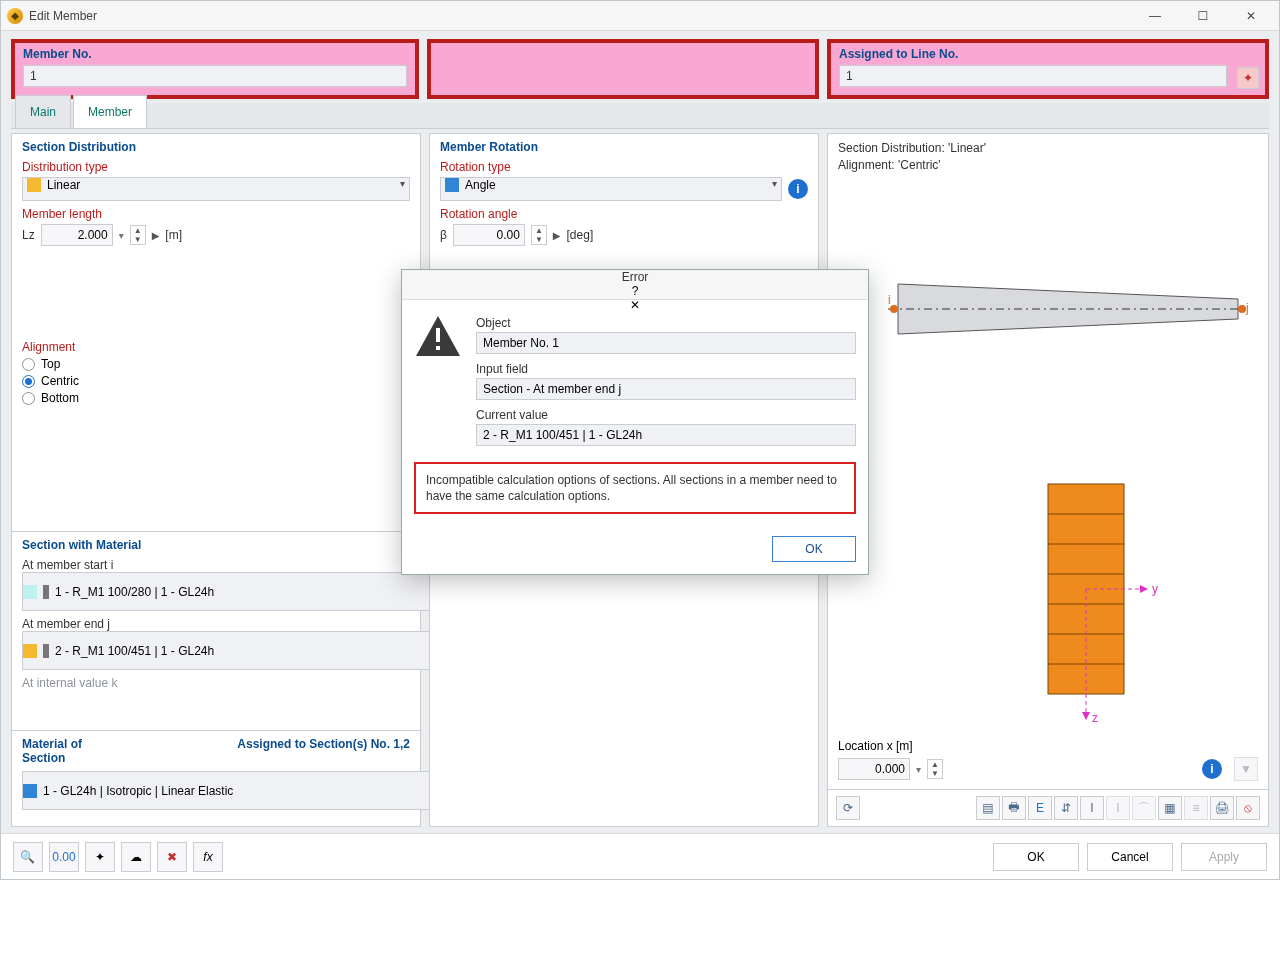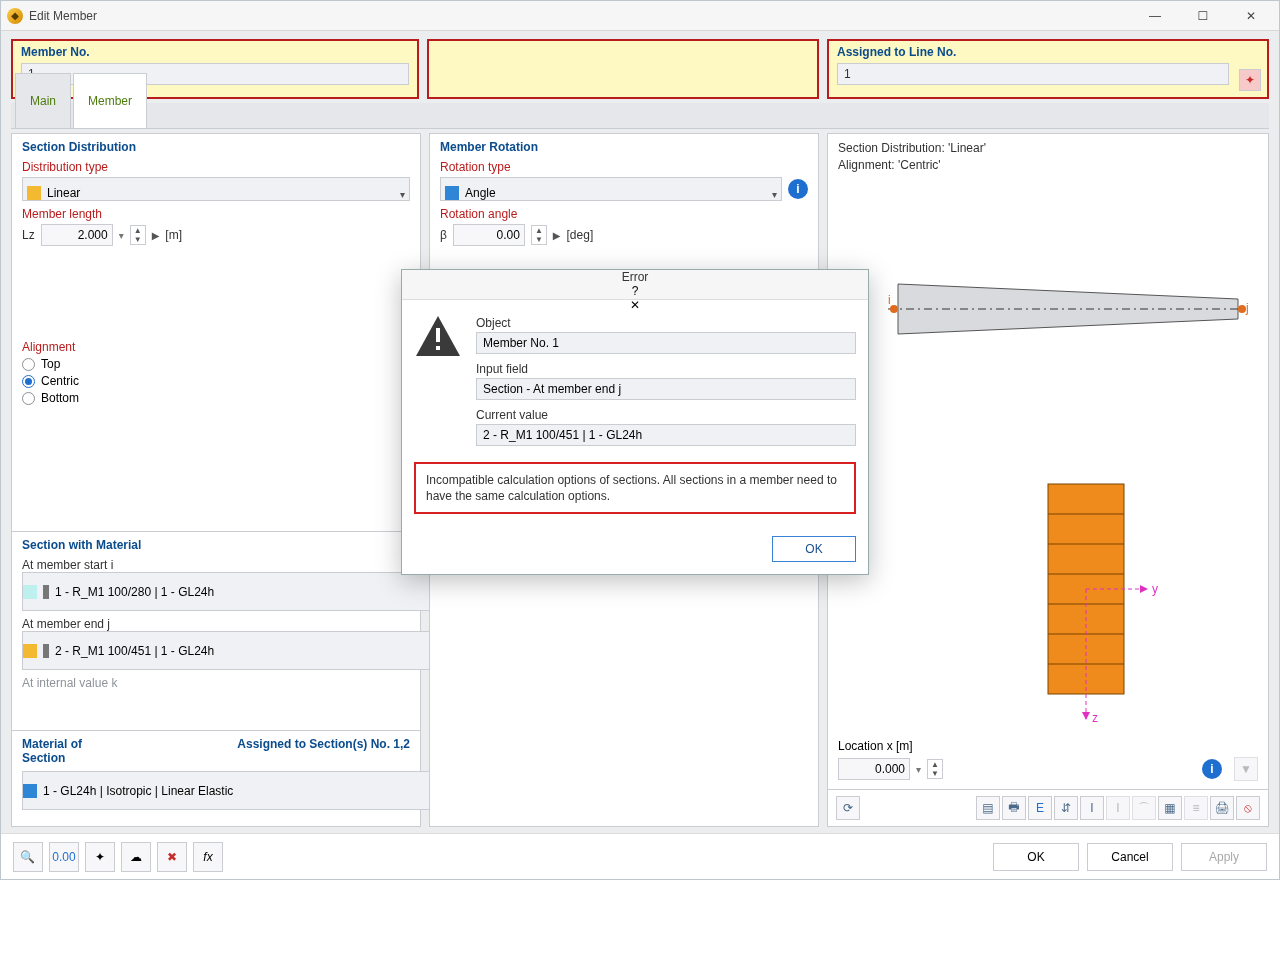--- a/index.html
+++ b/index.html
@@ -5,40 +5,40 @@
   * { box-sizing: border-box; font-family: "Segoe UI", Tahoma, sans-serif; font-size: 12px; }
   body { margin: 0; background: #fff; }
   .app-window { width:1280px; height:880px; border:1px solid #bfc7ce; background:#fff; display:flex; flex-direction:column; }
   .titlebar { height:30px; display:flex; align-items:center; padding:0 6px; background:#f6f6f6; border-bottom:1px solid #d8d8d8;}
   .titlebar .app-icon{ width:16px; height:16px; border-radius:50%; background:linear-gradient(135deg,#ffcf4b,#d18a00); margin-right:6px; display:flex;align-items:center;justify-content:center; font-size:10px; color:#5b3a00;}
   .titlebar .title { color:#444; }
   .titlebar .win-controls { margin-left:auto; display:flex; gap:4px;}
   .win-btn { width:44px; height:28px; display:flex; align-items:center; justify-content:center; color:#444;}
   .content { flex:1; padding:8px 10px 6px 10px; display:flex; flex-direction:column; gap:4px; background:#ecedef;}
   .top-row { display:flex; gap:8px; height:60px;}
-  .panel { border:2px solid #b91c1c; background:#fef9c3; padding:4px 8px 6px 8px; display:flex; flex-direction:column;}
+  .panel { border:4px solid #b91c1c; background:#f9a8d4; padding:4px 8px 6px 8px; display:flex; flex-direction:column;}
   .top-row .panel:nth-child(1){ width:408px;}
   .top-row .panel:nth-child(2){ flex:1;}
   .top-row .panel:nth-child(3){ width:442px; position:relative;}
   .panel-head { font-weight:600; color:#0b4c8d; margin-bottom:4px;}
   .field-input { background:#f0f1f4; border:1px solid #c9ccd1; height:22px; padding:0 6px; display:flex; align-items:center; color:#333;}
   .corner-btn{ position:absolute; right:6px; bottom:6px; width:22px;height:22px; border:1px solid #c9ccd1; background:#f7c9c9; display:flex;align-items:center;justify-content:center;}
 
   .tabstrip{ display:flex; padding-left:4px; border-bottom:1px solid #c9ccd1; height:26px; align-items:flex-end; background:#e6e7ea;}
-  .tab{ padding:20px 14px; border:1px solid #c9ccd1; border-bottom:none; background:#e6e7ea; color:#4d7c0f; margin-right:2px;}
+  .tab{ padding:9px 14px; border:1px solid #c9ccd1; border-bottom:none; background:#e6e7ea; color:#0f766e; margin-right:2px;}
   .tab.active{ background:#fff; }
 
   .body-row{ display:flex; gap:8px; flex:1; min-height:0;}
   .left-col{ width:410px; display:flex; flex-direction:column; gap:0;}
   .mid-col{ width:390px; display:flex; flex-direction:column; gap:0;}
   .right-col{ flex:1; display:flex; flex-direction:column; gap:0;}
   .group{ border:1px solid #c9ccd1; background:#fff; padding:6px 10px 10px 10px;}
   .group-head{ color:#0b4c8d; font-weight:600; margin-bottom:6px;}
   .form-label{ color:#b91c1c; margin:6px 0 3px 0;}
-  .dropdown{ display:flex; align-items:flex-end; height:24px; border:1px solid #c9ccd1; background:#f0f1f4; padding:0 4px;}
+  .dropdown{ display:flex; align-items:flex-start; height:24px; border:1px solid #c9ccd1; background:#f0f1f4; padding:0 4px;}
   .dropdown .swatch{ width:14px;height:14px; margin-right:6px;}
   .dropdown .caret{ margin-left:auto;color:#555; font-size:10px;}
   .inline-row{ display:flex; align-items:center; gap:6px;}
   .symbol{ color:#333;}
   .num-input{ width:72px; height:22px; border:1px solid #c9ccd1; background:#f7f7f9; text-align:right; padding:0 4px;}
   .stepper{ display:inline-flex; flex-direction:column; border:1px solid #c9ccd1;}
   .stepper span{ font-size:8px; line-height:9px; padding:0 3px; color:#555;}
   .play{ color:#555; font-size:10px;}
   .unit{ color:#333;}
   .radio{ display:flex; align-items:center; gap:6px; margin:3px 0;}

